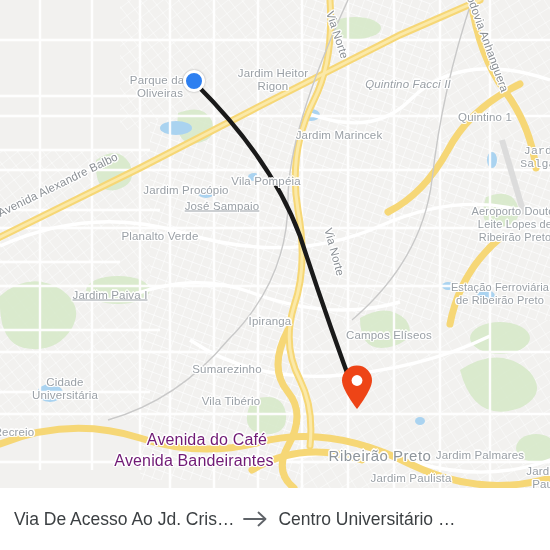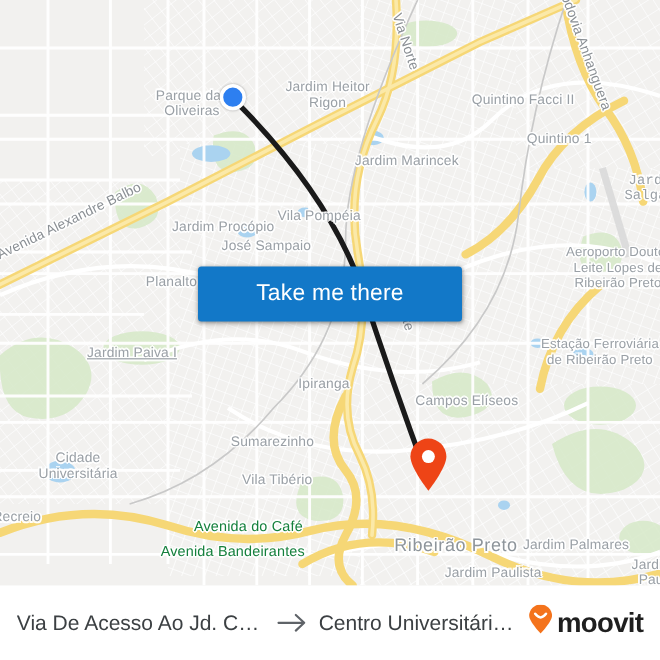--- a/index.html
+++ b/index.html
@@ -34,21 +34,21 @@
       1px 1px 0 rgba(255,255,255,.95), -1px -1px 0 rgba(255,255,255,.95),
       1px -1px 0 rgba(255,255,255,.95), -1px 1px 0 rgba(255,255,255,.95);
     text-align: center;
     transform: translate(-50%, -50%);
     pointer-events: none;
   }
   .lbl.place   { color: #9aa0a6; }
   .lbl.big     { font-size: 15px; color: #8e959b; letter-spacing: .5px; }
   .lbl.poi     { color: #9aa0a6; font-size: 11px; }
   .lbl.road    { color: #8a8f94; font-size: 11.5px; }
-  .lbl.street  { color: #15803d; font-size: 12px; }
+  .lbl.street  { color: #701a75; font-size: 16px; }
 
   
   .origin-marker {
     position: absolute; width: 22px; height: 22px; border-radius: 50%;
     background: #2d7ff0; border: 3.5px solid #ffffff;
     box-shadow: 0 0 2px rgba(0,0,0,.35);
     transform: translate(-50%, -50%);
   }
   .dest-marker {
     position: absolute; width: 34px; height: 46px;
@@ -199,28 +199,28 @@
       </g>
 
       <path d="M196 84 Q272 160 300 236 Q326 316 357 400" fill="none" stroke="#1a1a1a" stroke-width="4.4" stroke-linecap="round"></path>
     </svg>
 
     <div id="map-labels">
         <div class="lbl place" style="left: 160px; top: 87px;">Parque das
 Oliveiras</div>
         <div class="lbl place" style="left: 273px; top: 80px;">Jardim Heitor
 Rigon</div>
-        <div class="lbl place" style="left: 436px; top: 84px;">Quintino Facci II</div>
-        <div class="lbl place" style="left: 466px; top: 117px;">Quintino 1</div>
+        <div class="lbl place" style="left: 408px; top: 84px; font-style: italic;">Quintino Facci II</div>
+        <div class="lbl place" style="left: 485px; top: 117px;">Quintino 1</div>
         <div class="lbl place" style="left: 339px; top: 135px;">Jardim Marincek</div>
         <div class="lbl place" style="left: 545px; top: 157px; font-family: Liberation Mono, monospace;">Jardim
 Salgado</div>
         <div class="lbl place" style="left: 186px; top: 190px;">Jardim Procópio</div>
         <div class="lbl place" style="left: 266px; top: 181px;">Vila Pompéia</div>
-        <div class="lbl place" style="left: 222px; top: 206px;">José Sampaio</div>
+        <div class="lbl place" style="left: 222px; top: 206px; text-decoration: underline;">José Sampaio</div>
         <div class="lbl place" style="left: 160px; top: 236px;">Planalto Verde</div>
         <div class="lbl poi" style="left: 515px; top: 224px;">Aeroporto Doutor
 Leite Lopes de
 Ribeirão Preto</div>
         <div class="lbl place" style="left: 110px; top: 295px; text-decoration: underline;">Jardim Paiva I</div>
         <div class="lbl place" style="left: 270px; top: 321px;">Ipiranga</div>
         <div class="lbl poi" style="left: 500px; top: 294px;">Estação Ferroviária
 de Ribeirão Preto</div>
         <div class="lbl place" style="left: 389px; top: 335px;">Campos Elíseos</div>
         <div class="lbl place" style="left: 227px; top: 369px;">Sumarezinho</div>
@@ -243,38 +243,28 @@
 
     <div class="origin-marker" id="origin-marker" style="left: 194px; top: 81px; background: rgb(45, 127, 240);"></div>
 
     <div class="dest-marker" id="dest-marker" style="left: 357px; top: 410px;">
       <svg viewBox="0 0 34 46" width="34" height="46">
         <path d="M17 45 C17 45 2 26 2 16.5 A15 15 0 0 1 32 16.5 C32 26 17 45 17 45 Z" fill="#ee4416"></path>
         <circle cx="17" cy="16.5" r="5.4" fill="#ffffff"></circle>
       </svg>
     </div>
 
-    <button class="cta" style="background: rgb(18, 120, 200);">Take me there</button>
 
   </div>
 
   <div class="footer">
     <div class="route-text">
       <span class="route-from">Via De Acesso Ao Jd. Cris…</span>
       <span class="arrow-icon">
         <svg width="26" height="16" viewBox="0 0 26 16">
           <path d="M1 8 H22 M15.5 1.5 L22.5 8 L15.5 14.5" stroke="#5f6368" stroke-width="1.8" fill="none" stroke-linecap="round" stroke-linejoin="round"></path>
         </svg>
       </span>
       <span class="route-to">Centro Universitário …</span>
     </div>
-    <div class="brand">
-      <span>
-        <svg width="21" height="25" viewBox="0 0 21 25">
-          <path d="M10.5 24 C10.5 24 1 14 1 9.2 A9.5 9.5 0 0 1 20 9.2 C20 14 10.5 24 10.5 24 Z" fill="#f4731c"></path>
-          <path d="M6 7.5 q4.5 6 9 0" stroke="#ffffff" stroke-width="2.1" fill="none" stroke-linecap="round"></path>
-        </svg>
-      </span>
-      <span class="brand-word">moovit</span>
-    </div>
   </div>
 
 </div>
 
 </body></html>

